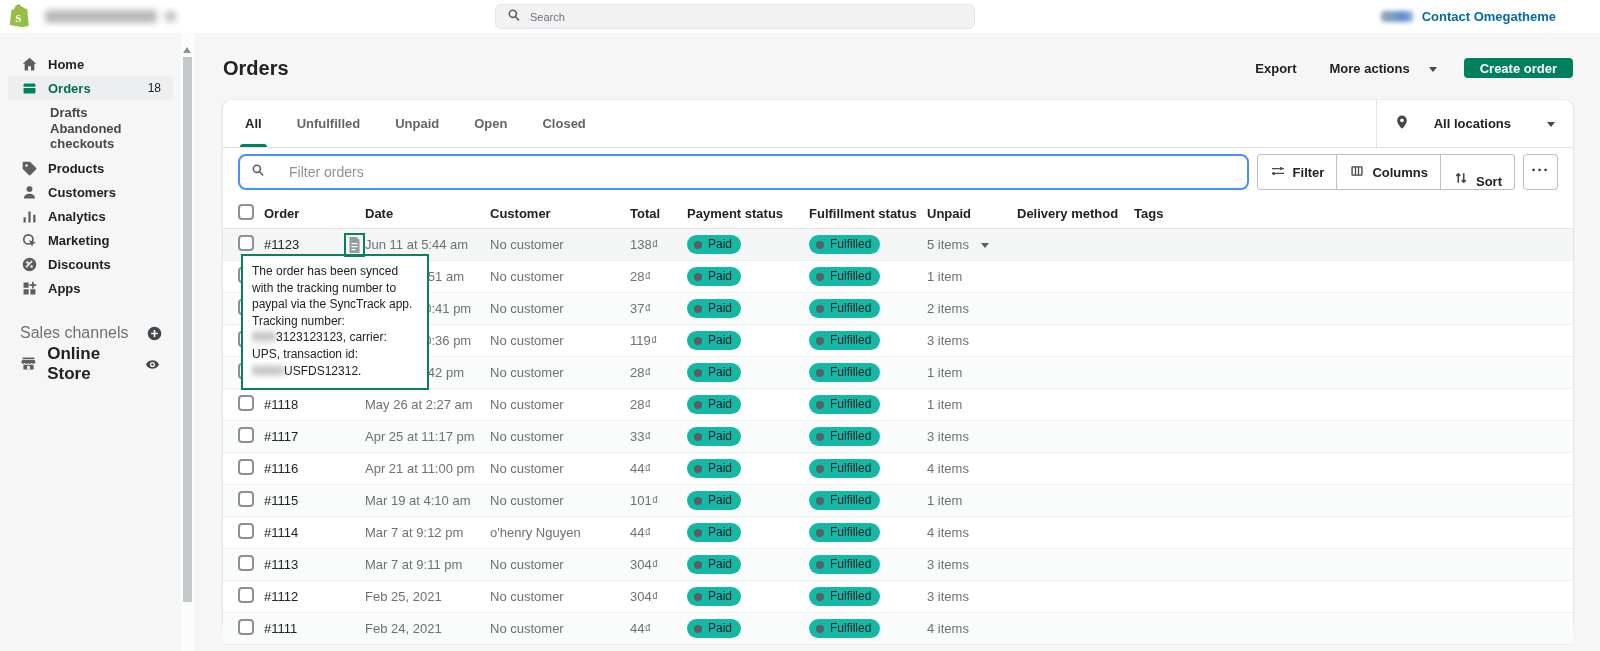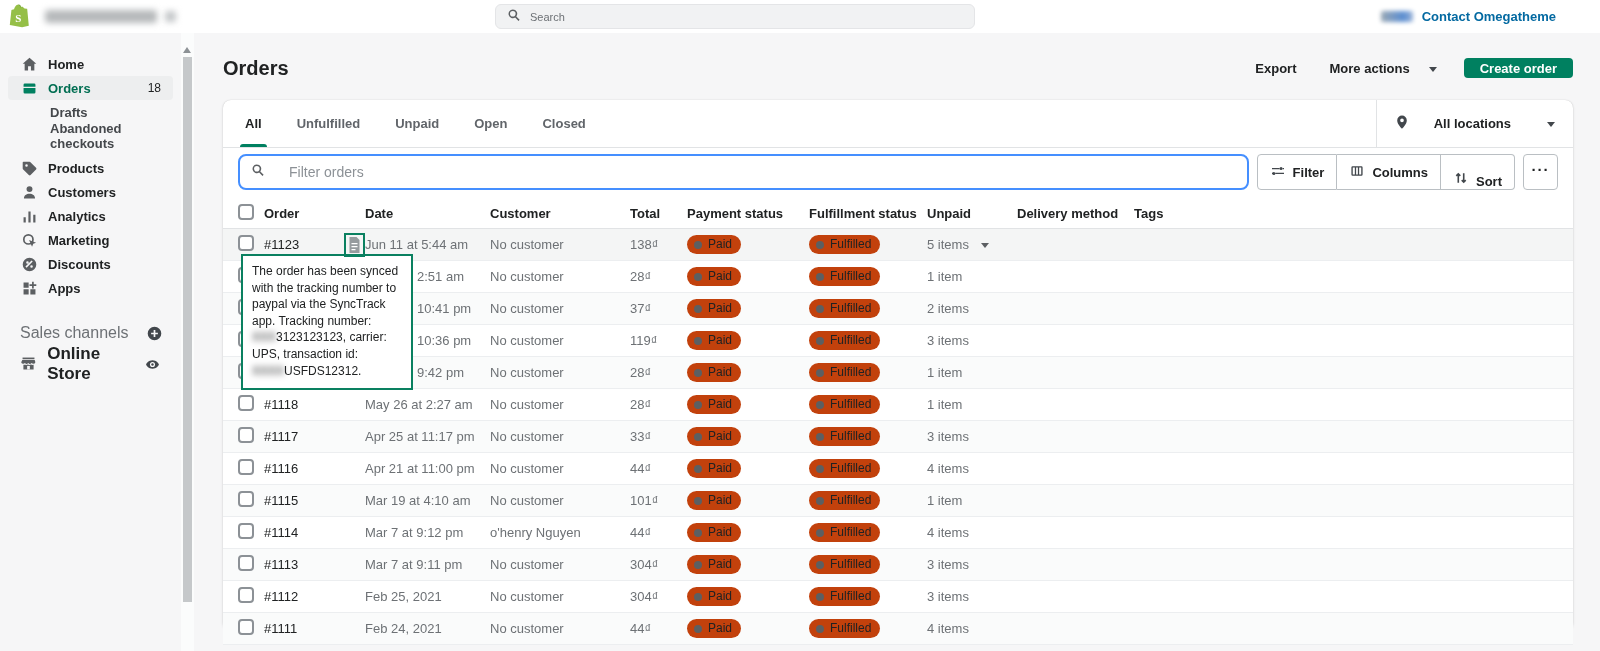--- a/index.html
+++ b/index.html
@@ -89,31 +89,31 @@
   .grid { display:grid; grid-template-columns:26px 101px 125px 140px 57px 122px 118px 90px 117px 1fr; align-items:center; padding-left:15px; }
   .t-head { height:31px; border-bottom:1px solid #e1e3e5; font-size:13px; font-weight:700; color:#202223; }
   .t-body { position:relative; }
   .row { height:32px; border-bottom:1px solid #eceef0; font-size:13px; color:#6d7175; cursor:pointer; }
   .row:nth-child(odd):not(.hovered) { background:#fafbfb; }
   .row.hovered { background:#f4f5f5; }
   .cell { overflow:hidden; white-space:nowrap; }
   .order-cell { color:#202223; display:flex; align-items:center; overflow:visible;gap:28px; }
   .date-cell.indent { padding-left:52px; }
   .checkbox { width:16px; height:16px; border:2px solid #8c9196; border-radius:4px; background:#fff; display:inline-block; }
-  .badge { display:inline-flex; align-items:center; gap:6px; background:#c2410c; border-radius:10px;
+  .badge { display:inline-flex; align-items:center; gap:6px; background:#14b8a6; border-radius:10px;
     padding:2px 9px 2px 7px; font-size:12px; color:#202223; line-height:15px; }
   .badge .dot { width:8px; height:8px; border-radius:50%; background:#5c5f62; flex:none; }
   .caret { width:0; height:0; border:4px solid transparent; border-top:5px solid #5c5f62; display:inline-block;
     margin-left:12px; transform:translateY(3px); }
   .caret.dark { border-top-color:#42474c; }
 
   .note-box { display:inline-flex; align-items:center; justify-content:center; width:24px; height:24px;
     border:2px solid #0a8060; margin-left:17px; position:relative; z-index:21; cursor:pointer; }
 
-  .tooltip { position:absolute; left:18px; top:25px; width:172px; background:#fff; border:2px solid #0a8060;
+  .tooltip { position:absolute; left:18px; top:25px; width:188px; background:#fff; border:2px solid #0a8060;
     padding:7px 9px 9px; font-size:12px; line-height:16.6px; color:#202223; z-index:20; }
   .blur { filter:blur(3px); }
 </style>
 </head>
 <body>
 
 <div class="app">
 
   <div class="topbar">
     <div class="logo-wrap">

